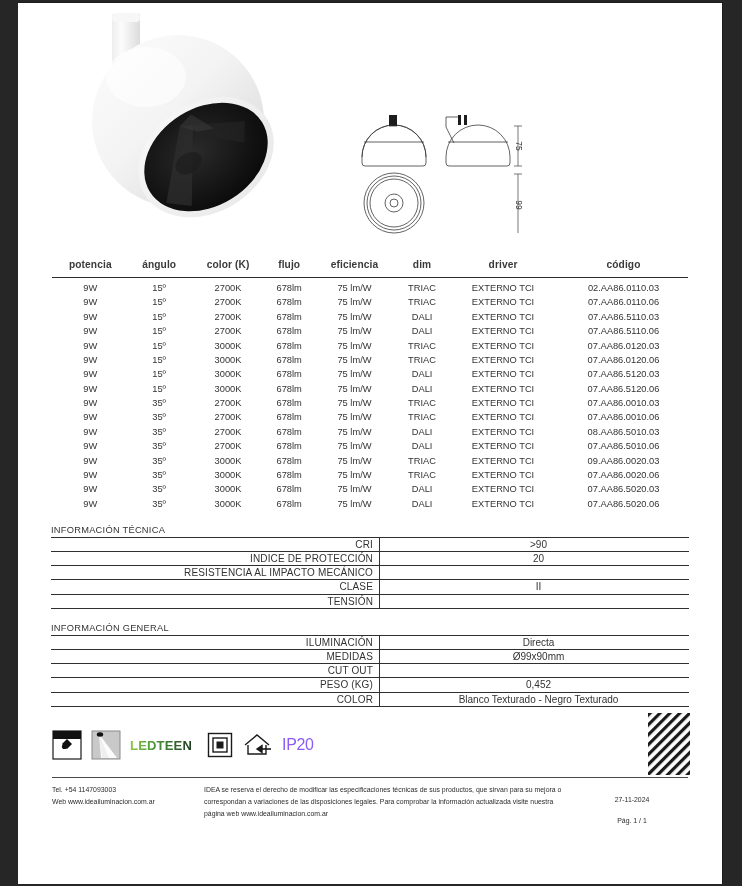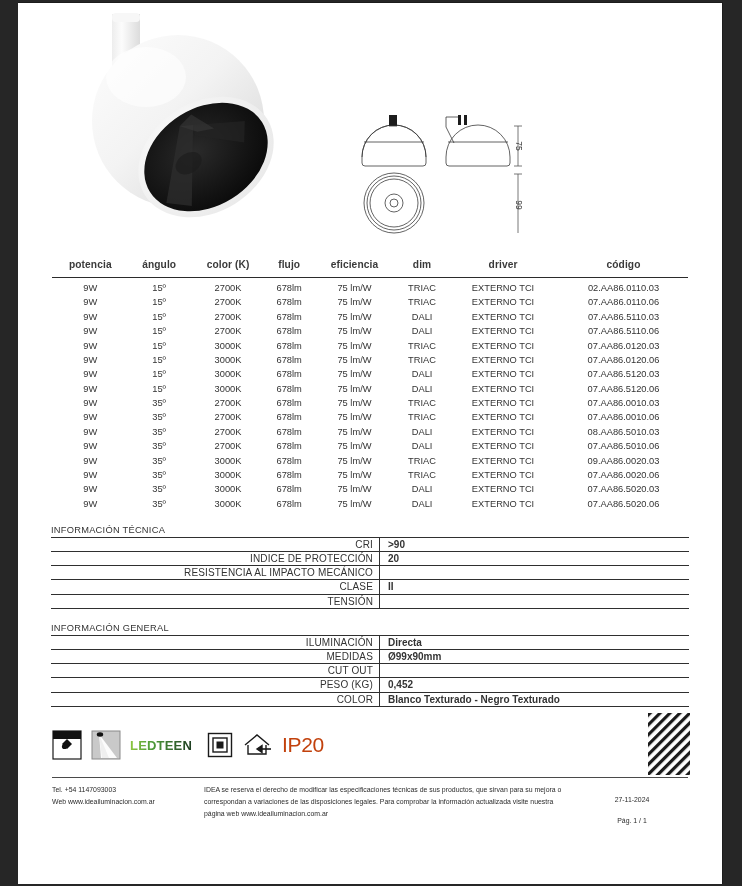--- a/index.html
+++ b/index.html
@@ -103,38 +103,37 @@
   }
   table.info td.lbl {
     width: 322px;
     text-align: right;
     padding-right: 6px;
     border-right: 0.9px solid #2f2f2f;
     letter-spacing: .15px;
   }
   table.info td.val {
     padding-left: 8px;
-    text-align: left;
-    font-weight: bold;
+    text-align: center;
   }
   .gap-block { height: 14px; }
 
   
   .badges {
     margin: 16px 34px 0 34px;
     height: 44px;
     display: flex;
     align-items: center;
     gap: 9px;
     position: relative;
   }
   .badge-svg { display: block; }
   .ip-text {
-    font-size: 21px;
-    color: #c2410c;
+    font-size: 16px;
+    color: #8b5cf6;
     letter-spacing: -.3px;
     margin-left: -1px;
   }
   .hatch-box {
     position: absolute;
     right: -2px;
     top: -10px;
   }
 
   

